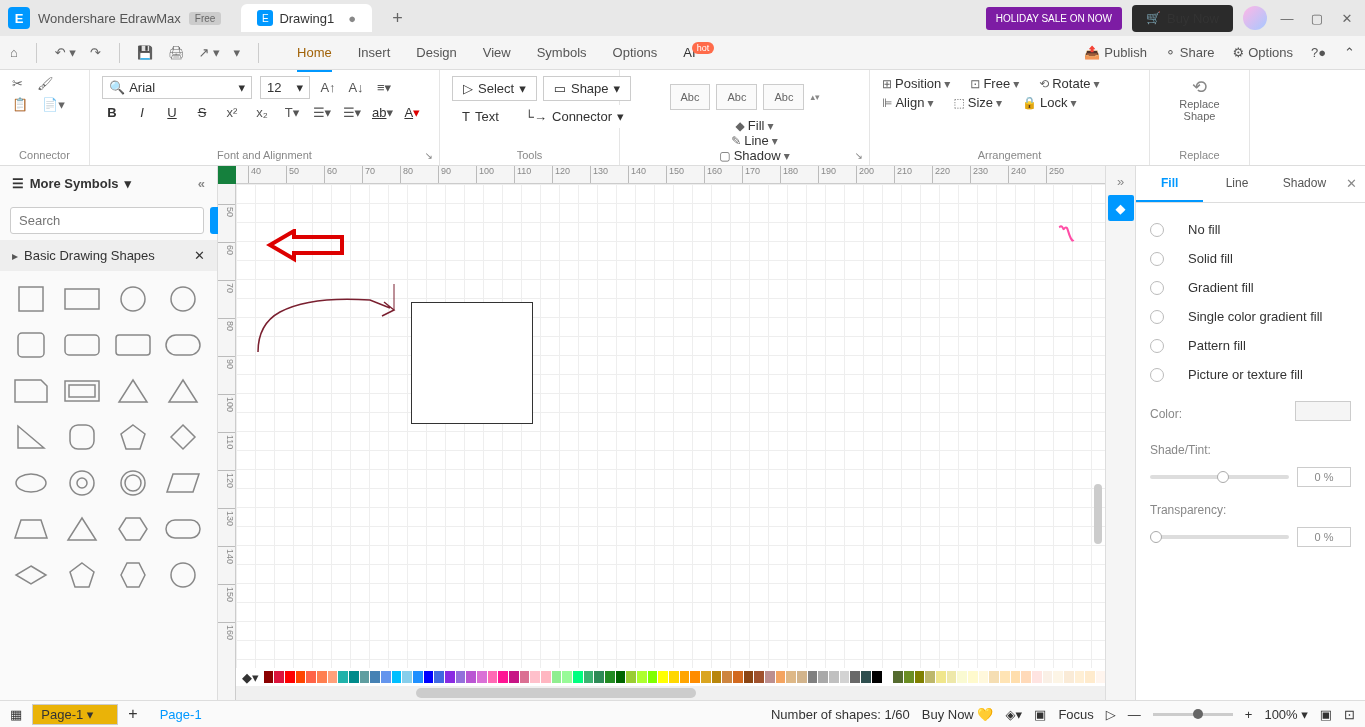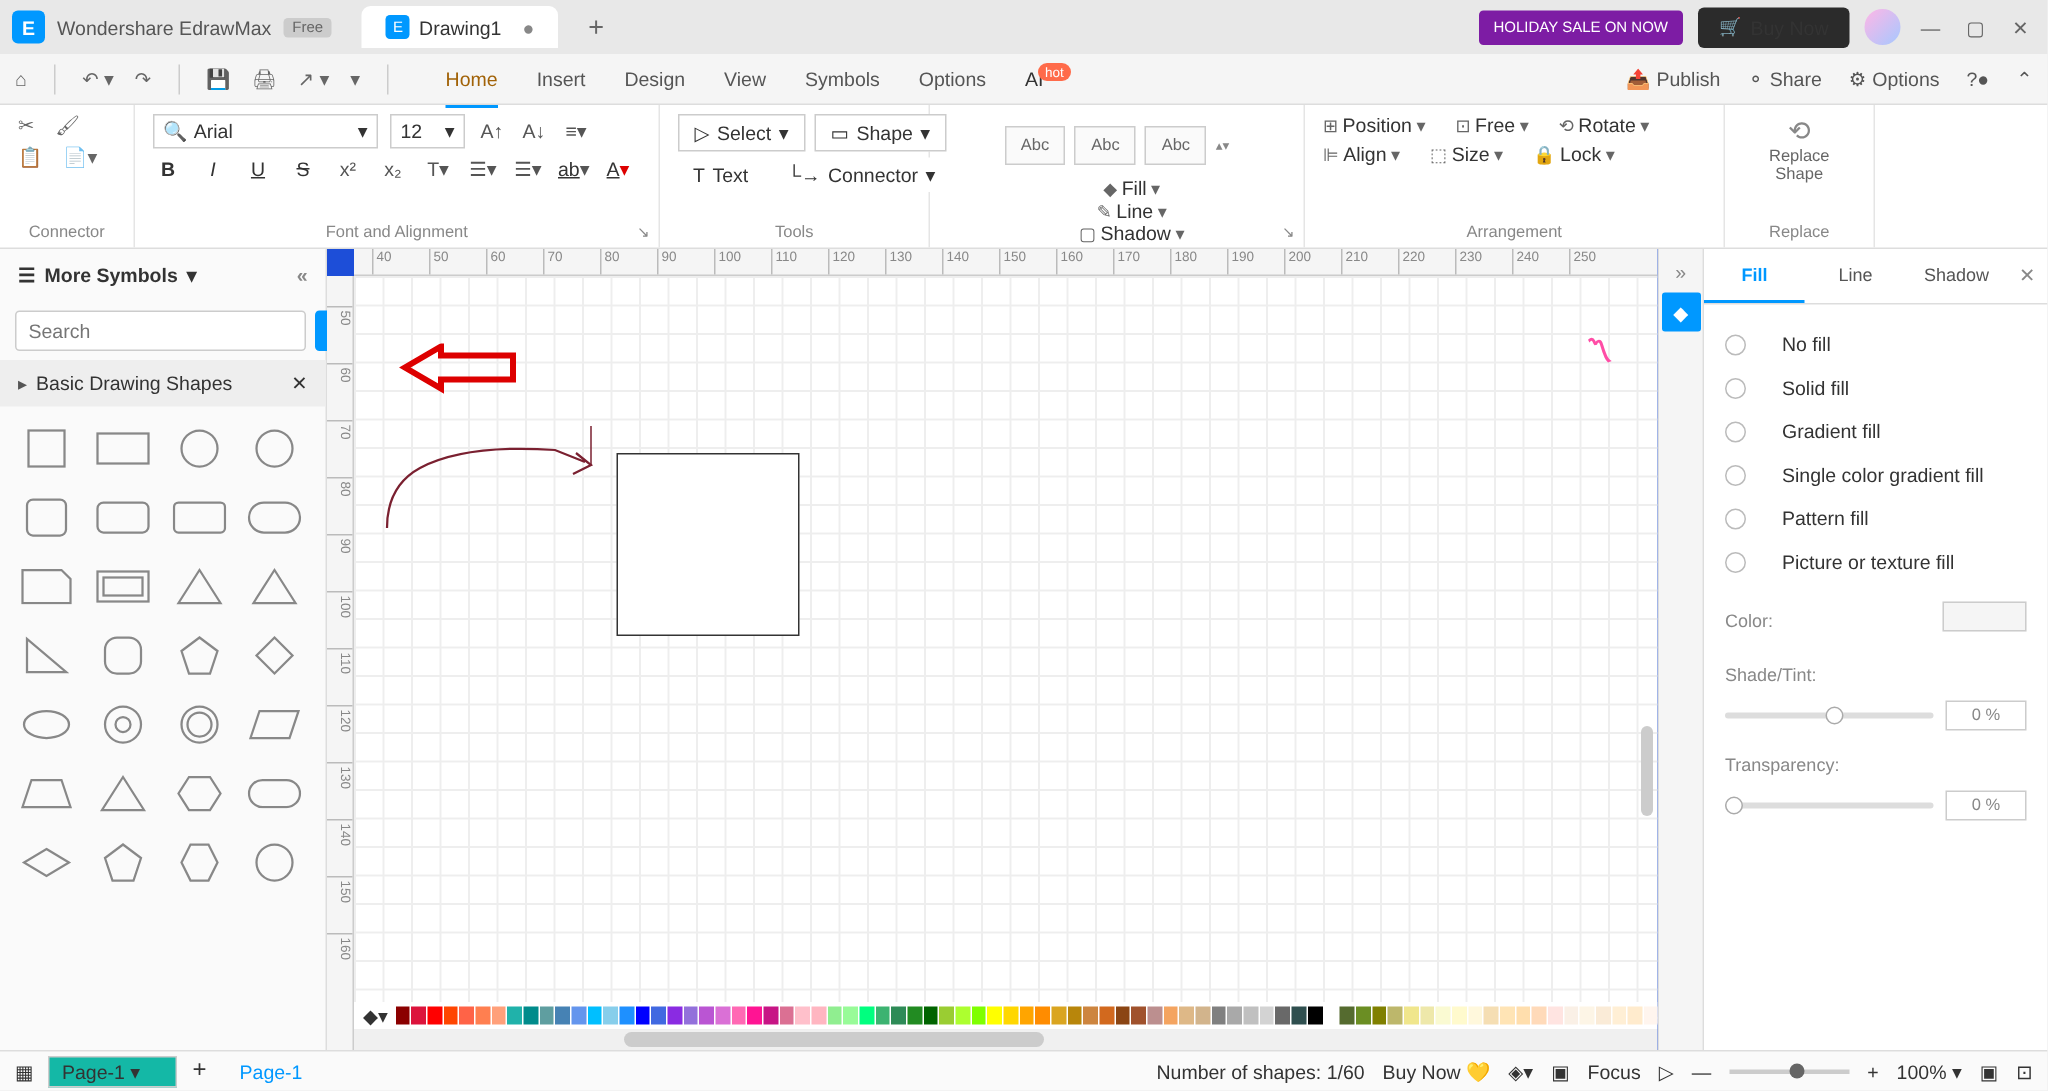--- a/index.html
+++ b/index.html
@@ -55,21 +55,21 @@
 .lp-collapse{margin-left:auto;color:#888;cursor:pointer}
 .lp-search{padding:6px 10px;display:flex;gap:6px}
 .lp-search input{flex:1;border:1px solid #ccc;padding:5px 8px;border-radius:3px;background:#fff}
 .lp-search button{background:#0098ff;color:#fff;border:none;padding:5px 12px;border-radius:3px;cursor:pointer}
 .lp-lib{padding:10px 12px;display:flex;justify-content:space-between;color:#555}
 .lp-section{background:#eee;padding:8px 12px;display:flex;align-items:center;gap:6px;font-size:12px;color:#555}
 .lp-section .x{margin-left:auto;cursor:pointer}
 .shape-grid{padding:12px;display:grid;grid-template-columns:repeat(4,1fr);gap:14px 10px;overflow-y:auto}
 .shape-cell{width:38px;height:32px;display:flex;align-items:center;justify-content:center;cursor:pointer}
 .shape-cell svg{stroke:#888;fill:none;stroke-width:1.5}
-.canvas-area{flex:1;background:#1d4ed8;position:relative;overflow:hidden}
+.canvas-area{flex:1;background:#15803d;position:relative;overflow:hidden}
 .ruler-h{position:absolute;top:0;left:18px;right:0;height:18px;background:#f5f5f5;border-bottom:1px solid #ccc;display:flex}
 .ruler-h .tick{position:absolute;top:0;font-size:9px;color:#888;border-left:1px solid #bbb;height:100%;padding-left:2px}
 .ruler-v{position:absolute;top:18px;left:0;width:18px;bottom:0;background:#f5f5f5;border-right:1px solid #ccc}
 .ruler-v .tick{position:absolute;left:0;font-size:9px;color:#888;border-top:1px solid #bbb;width:100%;writing-mode:vertical-rl;padding-top:2px}
 .canvas{position:absolute;top:18px;left:18px;right:0;bottom:18px;background:#fff;background-image:linear-gradient(#eee 1px,transparent 1px),linear-gradient(90deg,#eee 1px,transparent 1px);background-size:19px 19px}
 .red-arrow{position:absolute;top:45px;left:30px}
 .drawn-rect{position:absolute;top:118px;left:175px;width:122px;height:122px;border:1px solid #333;background:#fff}
 .drawn-curve{position:absolute;top:100px;left:14px}
 .canvas-logo{position:absolute;top:40px;right:30px;font-weight:bold;font-size:18px;color:#ff4da6}
 .hscroll{position:absolute;bottom:0;left:18px;right:0;height:14px;background:#f0f0f0}
@@ -89,21 +89,21 @@
 .radio-row{display:flex;align-items:center;gap:24px;padding:7px 0;color:#888;cursor:pointer}
 .radio-circle{width:14px;height:14px;border:1.5px solid #bbb;border-radius:50%}
 .rp-label{color:#888;font-size:12px;padding:10px 0 4px}
 .color-swatch{width:56px;height:20px;border:1px solid #ccc;background:#f5f5f5;margin-left:auto}
 .slider-row{display:flex;align-items:center;gap:8px;padding:6px 0}
 .slider{flex:1;height:4px;background:#ddd;border-radius:2px;position:relative}
 .slider-thumb{position:absolute;width:12px;height:12px;background:#fff;border:1px solid #aaa;border-radius:50%;top:-4px}
 .pct-box{width:54px;border:1px solid #ccc;padding:3px 6px;text-align:center;font-size:11px;color:#888;background:#fff}
 .statusbar{height:27px;background:#fafafa;border-top:1px solid #ddd;display:flex;align-items:center;padding:0 10px;gap:10px;font-size:12px;color:#666}
 .page-tab{color:#0098ff;padding:0 12px;cursor:pointer}
-.sb-sel{border:1px solid #ccc;padding:2px 24px 2px 8px;background:#14b8a6}
+.sb-sel{border:1px solid #ccc;padding:2px 24px 2px 8px;background:#eab308}
 .sb-right{margin-left:auto;display:flex;align-items:center;gap:12px}
 .buy-now-sm{color:#ff8c00;cursor:pointer}
 .zoom-slider{width:80px;height:3px;background:#ccc;position:relative}
 .zoom-thumb{position:absolute;width:10px;height:10px;background:#666;border-radius:50%;top:-4px;left:40px}
 </style>
 </head>
 <body>
 
 <div class="titlebar">
   <div class="app-logo">E</div>

